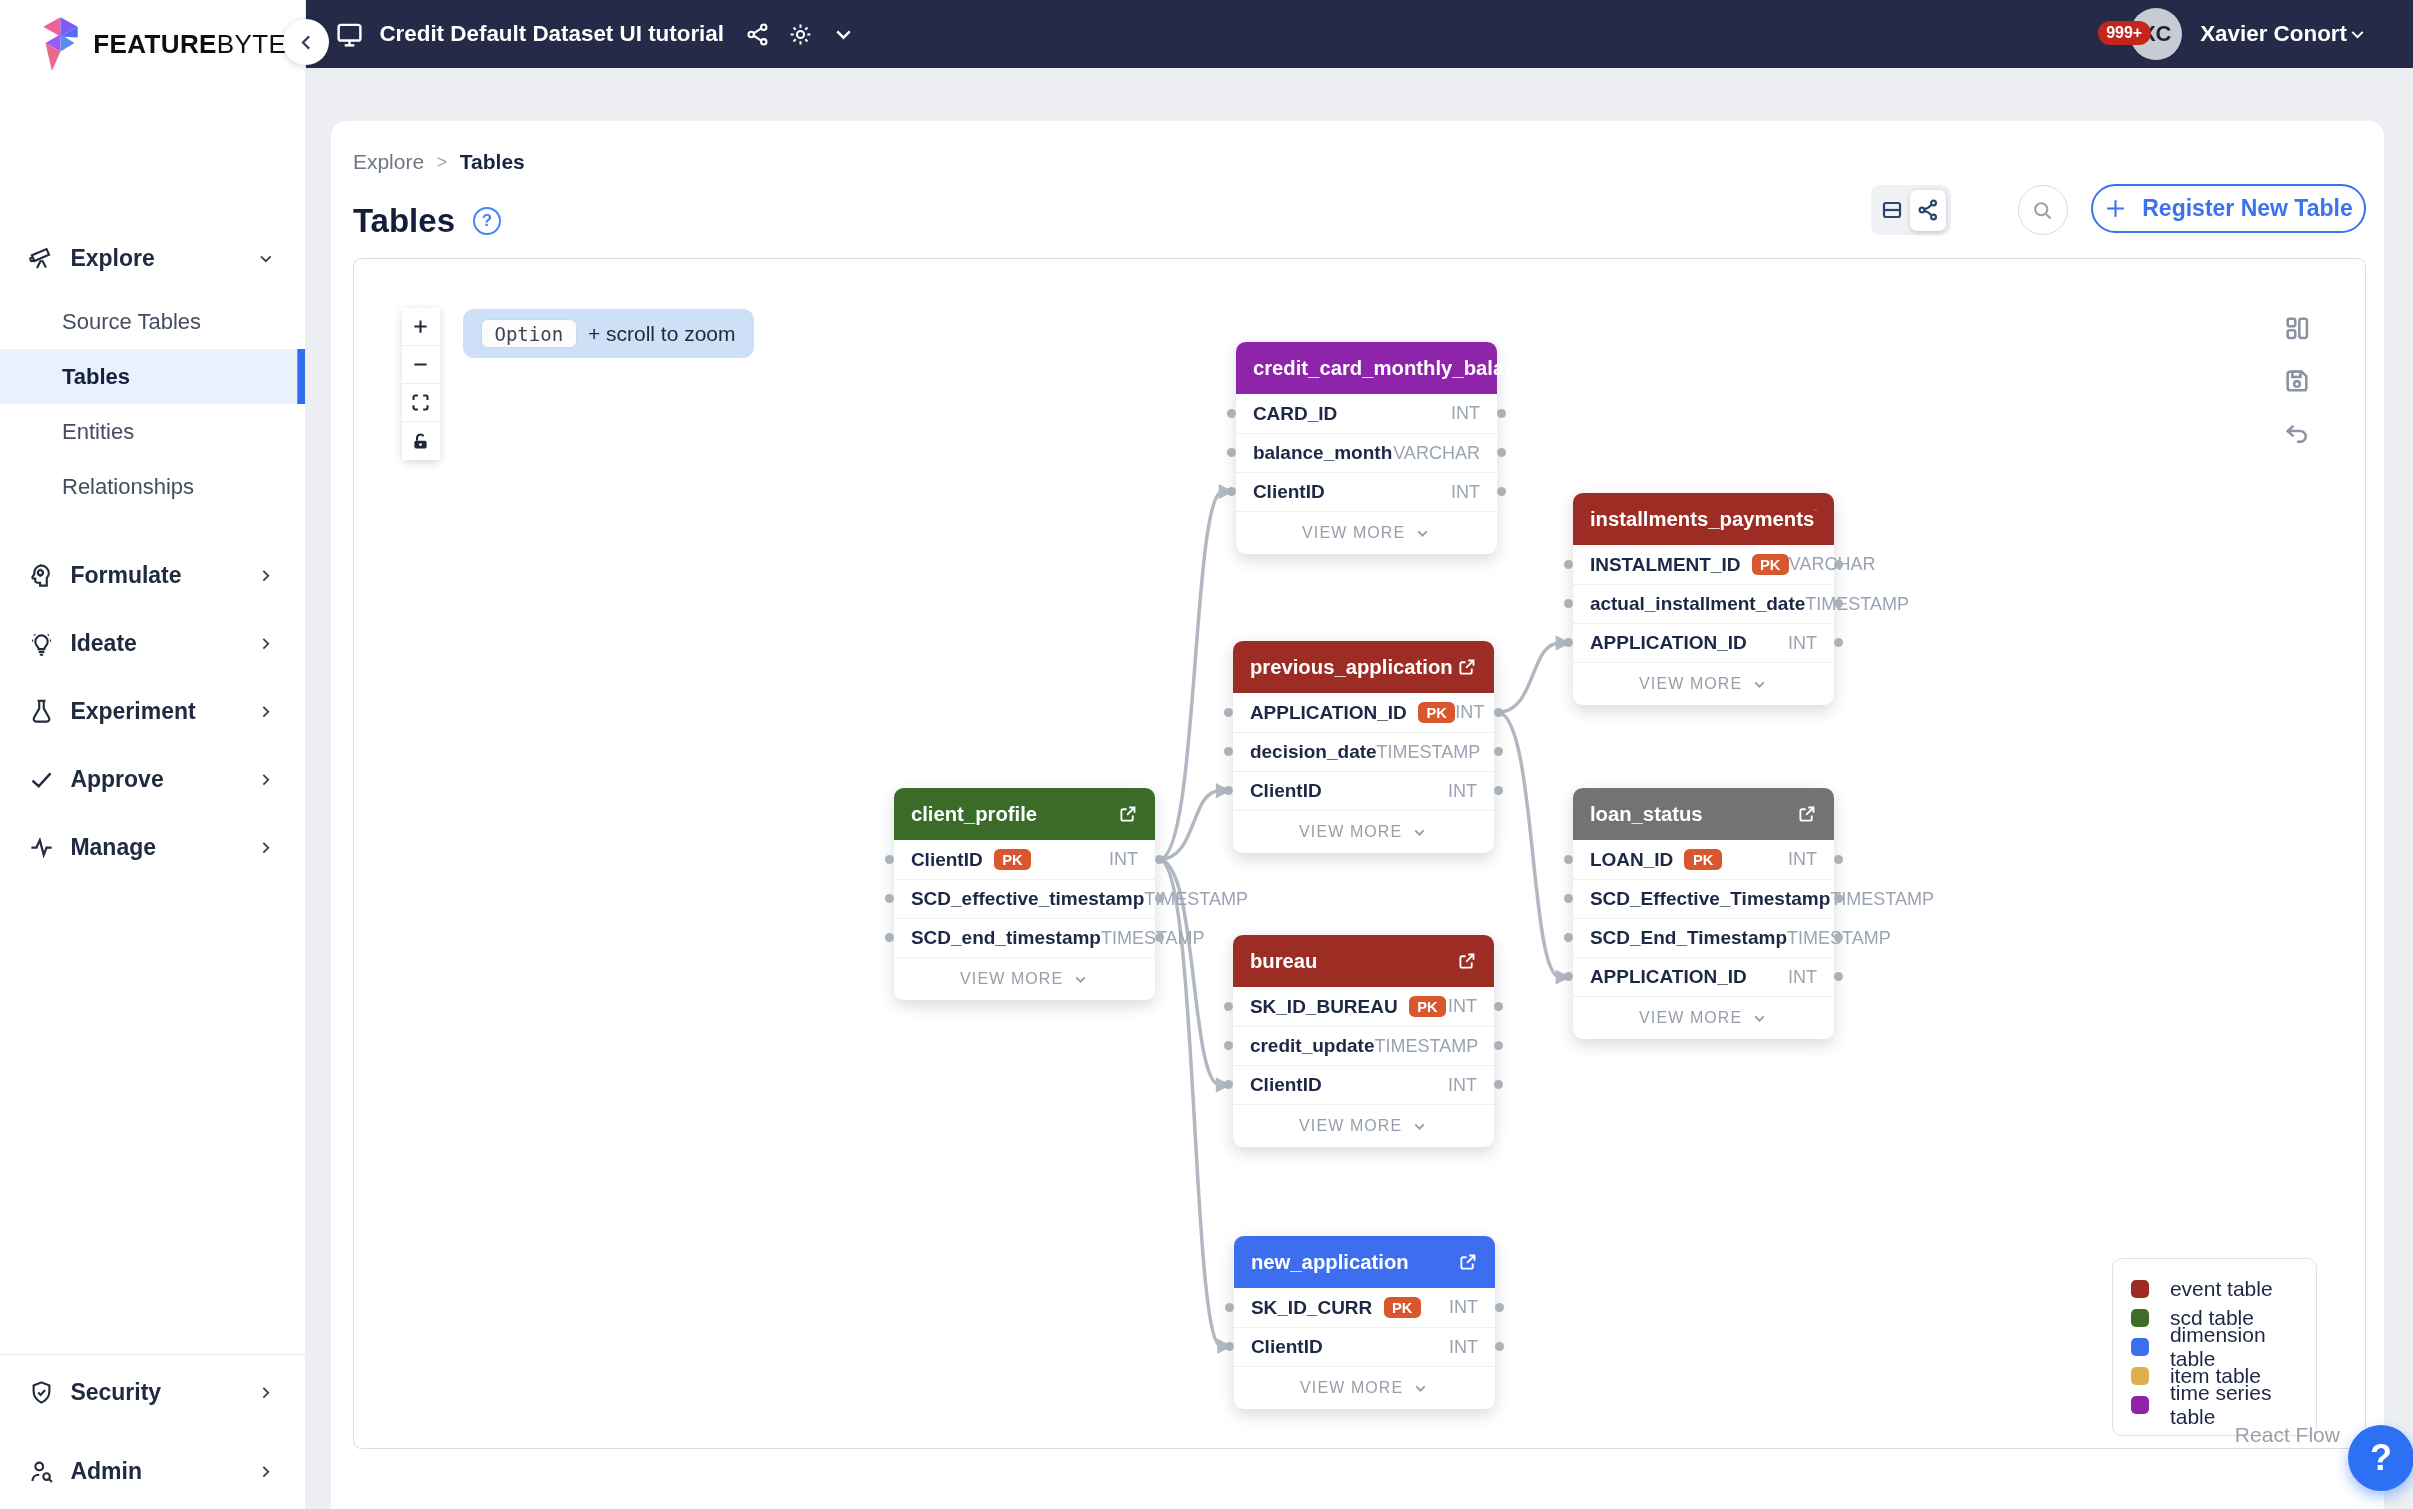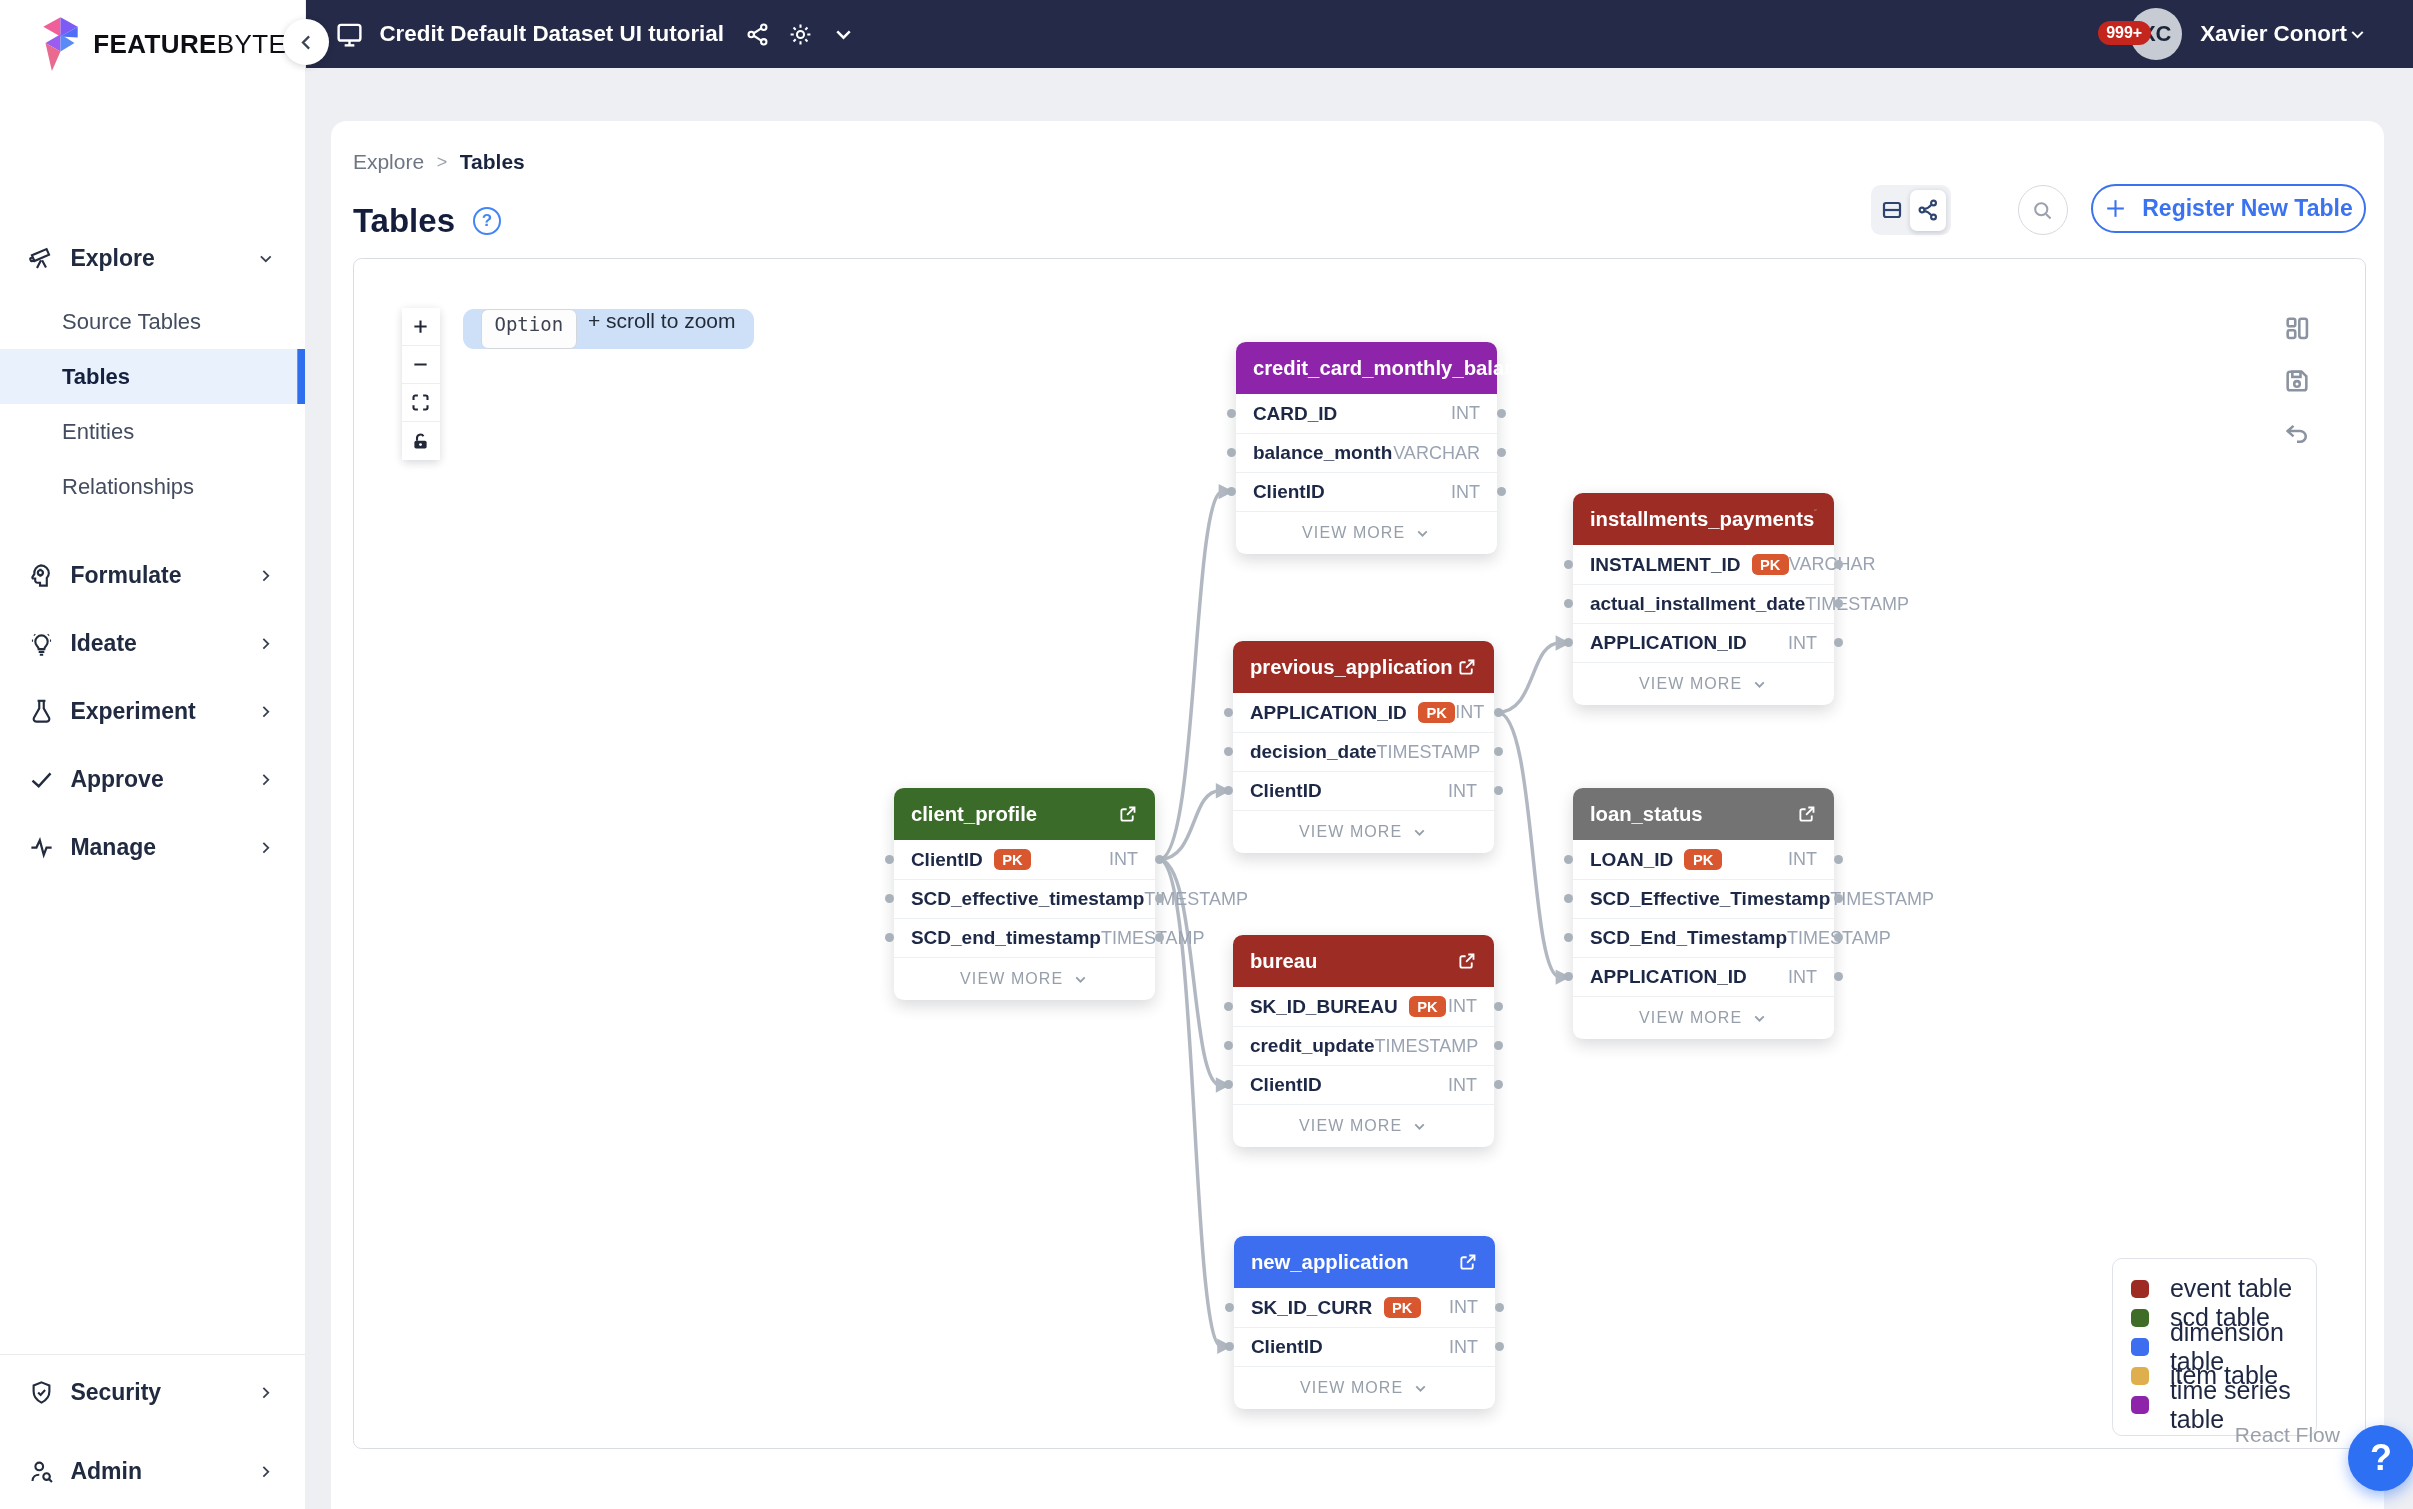--- a/index.html
+++ b/index.html
@@ -59,21 +59,21 @@
   .register-btn { position:absolute; left:1760px; top:63px; width:275px; height:49px; border-radius:24.5px; border:2.1px solid #3b72f0; background:#fff; color:#3b72f0; display:flex; align-items:center; justify-content:center; gap:14px; font-size:23px; font-weight:600; cursor:pointer; }
   .register-btn .plus { width:25px; height:25px; }
 
   
   .canvas { position:absolute; left:22.4px; top:137px; width:2013px; height:1191px; background:#ffffff; border:1.4px solid #d9dde3; border-radius:8.4px; overflow:hidden; }
   #edges { position:absolute; left:0; top:0; }
   .zoom-panel { position:absolute; left:48px; top:49px; width:38px; background:#fff; box-shadow:0 2.1px 8.4px rgba(20,25,50,.16); border-radius:4.2px; }
   .zp-btn { width:38px; height:38px; display:flex; align-items:center; justify-content:center; color:#222838; border-bottom:1.4px solid #eceef1; background:#fff; cursor:pointer; }
   .zp-btn:last-child { border-bottom:none; }
   .zp-btn svg { width:21px; height:21px; }
-  .hint { position:absolute; left:109px; top:50px; height:40px; background:#cde0f8; border-radius:11px; display:flex; gap:11.2px; padding:0 18px; }
+  .hint { position:absolute; left:109px; top:50px; height:49px; background:#cde0f8; border-radius:11px; display:flex; align-items:center; gap:11.2px; padding:0 18px; }
   .hint-key { background:#fdfdfe; border:1.4px solid #d3d7dd; border-radius:7px; padding:2.8px 12.6px; font-family:"DejaVu Sans Mono", monospace; font-size:19px; color:#3d4350; }
   .hint-text { font-size:21px; color:#242b38; }
   .corner-tools { position:absolute; left:1929px; top:55px; display:flex; flex-direction:column; gap:25px; color:#8b93a0; }
   .ct { width:28px; height:28px; cursor:pointer; }
 
   
   .fnode { position:absolute; width:261px; background:#ffffff; border-radius:9.8px; box-shadow:0 5.6px 15.4px rgba(23,28,43,.16); }
   .fnode-head { height:52px; border-radius:9.8px 9.8px 0 0; display:flex; align-items:center; padding:0 17px; color:#fff; cursor:grab; }
   .fnode-title { font-size:20.3px; font-weight:600; }
   .ext { margin-left:auto; width:21px; height:21px; color:#fff; cursor:pointer; }
@@ -85,21 +85,21 @@
   .fname { font-size:19px; font-weight:600; color:#1d2846; }
   .pk { background:#d9572f; color:#fff; font-size:14.7px; font-weight:700; border-radius:5.6px; padding:2.8px 8.4px; margin-left:11.2px; }
   .ftype { margin-left:auto; font-size:18px; color:#9aa3b2; }
   .fmore { height:43px; display:flex; align-items:center; justify-content:center; gap:8.4px; color:#959ea9; font-size:16px; letter-spacing:1.1px; font-weight:500; cursor:pointer; }
   .fmore svg { width:17px; height:17px; }
 
   
   .legend { position:absolute; left:1758px; top:999px; width:205px; background:#fff; border:1.4px solid #dfe2e8; border-radius:9.8px; padding:15.4px 18px; }
   .lg-row { display:flex; align-items:center; gap:21px; height:29px; }
   .lg-sw { width:18px; height:18px; border-radius:4.9px; flex:none; }
-  .lg-label { font-size:25px; color:#1e2742; font-weight:500; }
+  .lg-label { font-size:21px; color:#1e2742; font-weight:500; }
   .attribution { position:absolute; right:25px; bottom:1.4px; font-size:21px; color:#9aa0aa; }
 
   .help-fab { position:absolute; left:2348px; top:1425px; width:66px; height:66px; border-radius:50%; background:#2e70f3; color:#fff; font-size:36px; font-weight:700; display:flex; align-items:center; justify-content:center; box-shadow:0 5.6px 14px rgba(46,112,243,.45); z-index:40; cursor:pointer; }
 </style>
 </head>
 <body>
 
 <aside class="sidebar">
   <div class="logo">
     <span>

